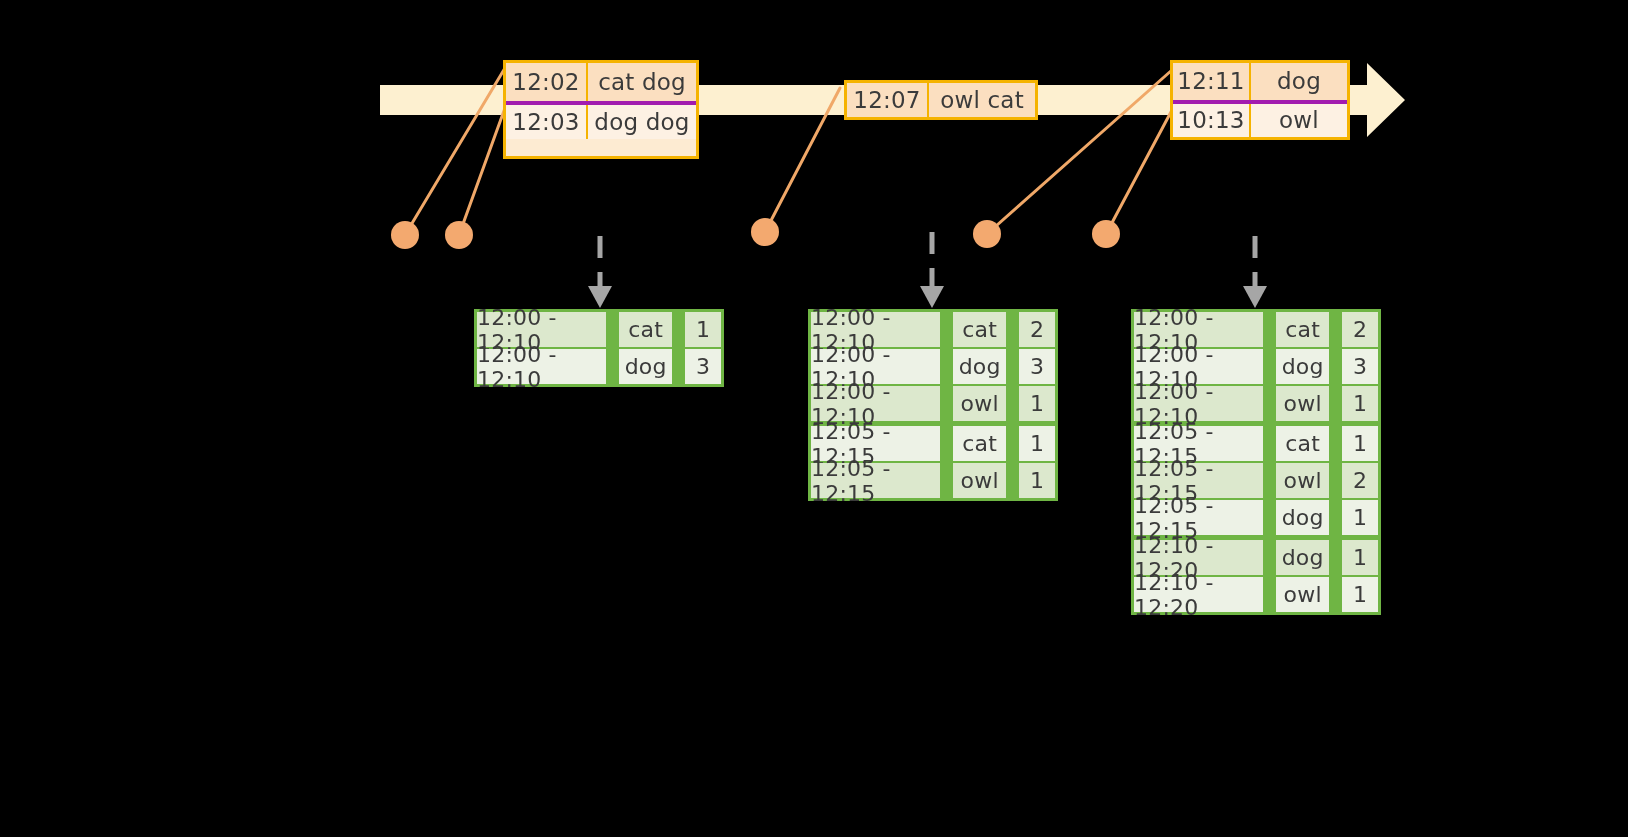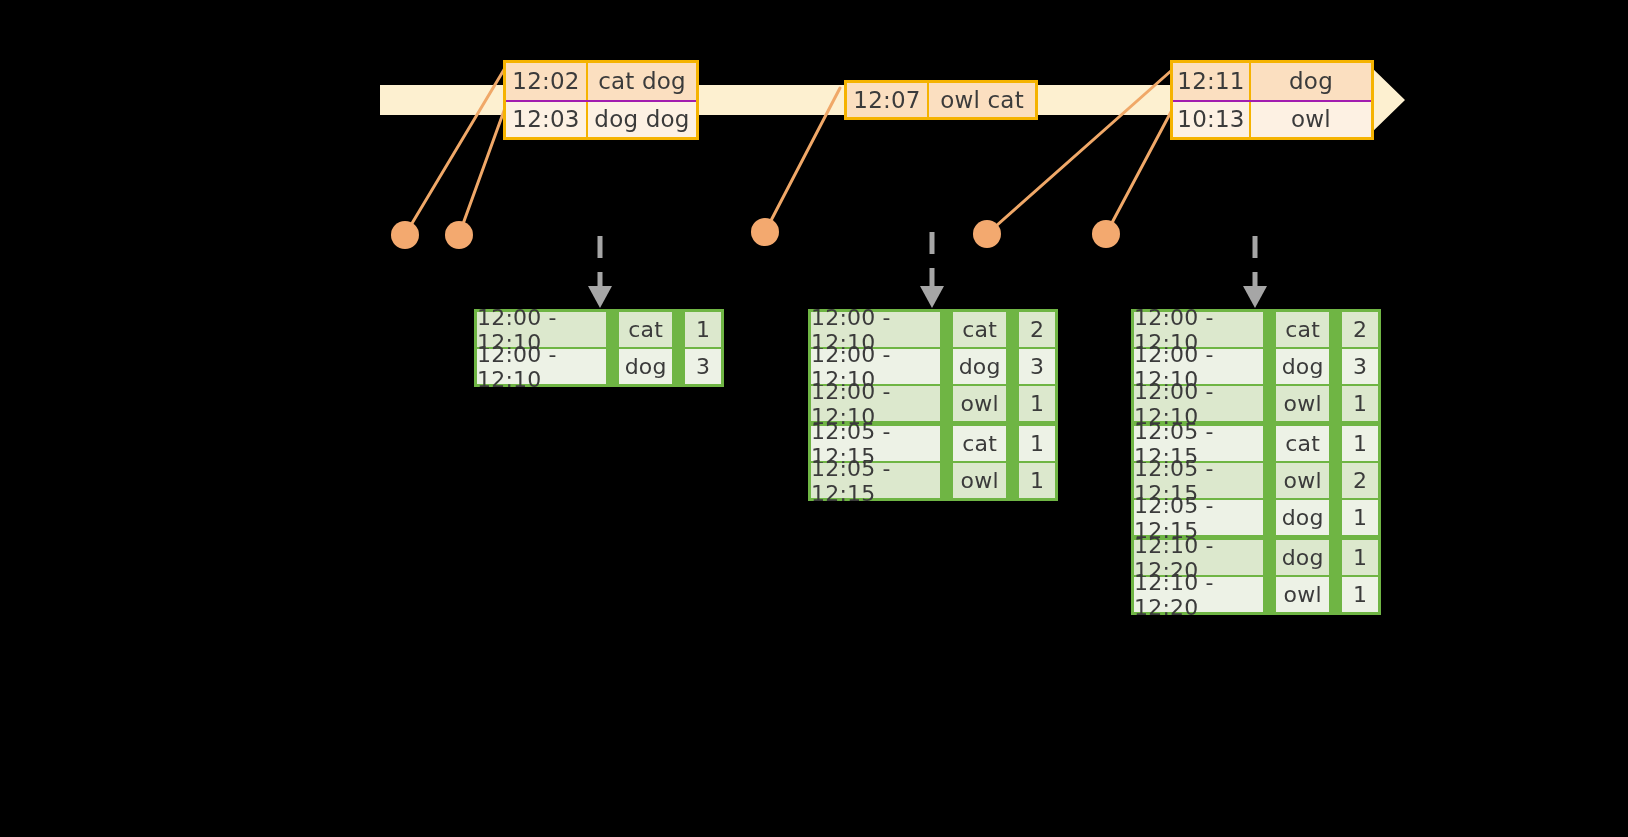--- a/index.html
+++ b/index.html
@@ -16,21 +16,21 @@
     border:3px solid #F5B301;
     background:#FDEBD2;
     box-sizing:border-box;
     display:flex;flex-direction:column;
     z-index:5;
   }
   .event-row{
     display:flex;flex-direction:row;
     box-sizing:border-box;
   }
-  .event-row + .event-row{border-top:2px solid #a21caf;}
+  .event-row + .event-row{border-top:4px solid #a21caf;}
   .event-row.shade-a{background:#FBDFC0;}
   .event-row.shade-b{background:#FDF1E3;}
   .ev-time{
     box-sizing:border-box;
     display:flex;align-items:center;justify-content:center;
     border-right:2px solid #F5B301;
     color:#3b3b3b;
     font-size:23px;
     letter-spacing:.2px;
   }
@@ -110,39 +110,39 @@
         <line x1="932" y1="232" x2="932" y2="288" stroke-dasharray="22,14"></line>
         <path d="M920,286 L944,286 L932,308 Z" stroke="none"></path>
       </g>
       <g>
         <line x1="1255" y1="236" x2="1255" y2="288" stroke-dasharray="22,14"></line>
         <path d="M1243,286 L1267,286 L1255,308 Z" stroke="none"></path>
       </g>
     </g>
   </svg>
 
-  <div class="event-box" style="left:503px; top:60px; width:196px; height:80px;">
+  <div class="event-box" style="left:503px; top:60px; width:196px; height:99px;">
     <div class="event-row shade-a" style="height:38px;">
       <div class="ev-time" style="width:82px;">12:02</div>
       <div class="ev-words">cat dog</div>
     </div>
     <div class="event-row shade-b" style="height:38px;">
       <div class="ev-time" style="width:82px;">12:03</div>
       <div class="ev-words">dog dog</div>
     </div>
   </div>
 
   <div class="event-box" style="left:838px; top:80px; width:194px; height:40px;margin-left:6px;">
     <div class="event-row shade-a" style="height:34px;">
       <div class="ev-time" style="width:82px;">12:07</div>
       <div class="ev-words">owl cat</div>
     </div>
   </div>
 
-  <div class="event-box" style="left:1170px; top:60px; width:204px; height:80px;">
+  <div class="event-box" style="left:1170px; top:60px; width:180px; height:80px;">
     <div class="event-row shade-a" style="height:38px;">
       <div class="ev-time" style="width:78px;">12:11</div>
       <div class="ev-words">dog</div>
     </div>
     <div class="event-row shade-b" style="height:38px;">
       <div class="ev-time" style="width:78px;">10:13</div>
       <div class="ev-words">owl</div>
     </div>
   </div>
 

